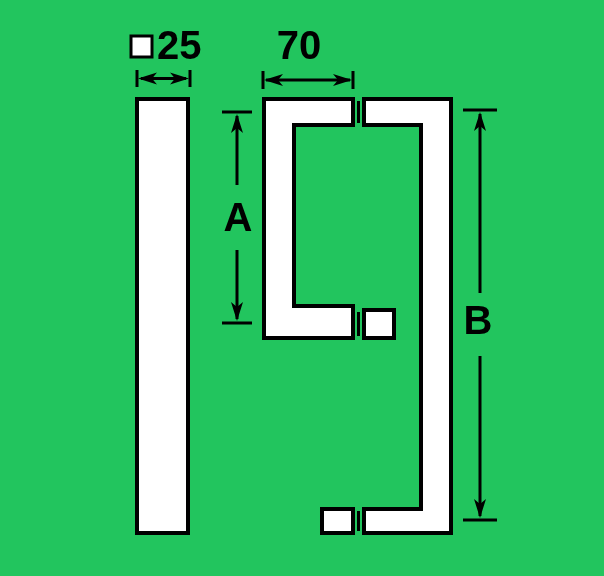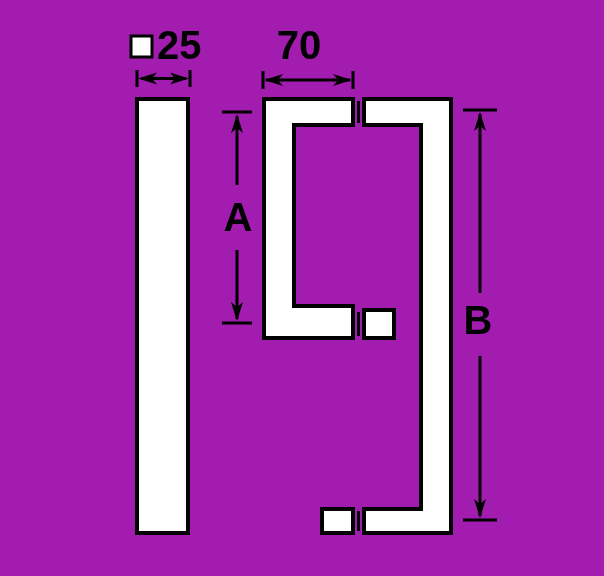--- a/index.html
+++ b/index.html
@@ -4,21 +4,21 @@
 <style>
   html, body {
     margin: 0;
     padding: 0;
     background: #ffffff;
   }
   .stage {
     position: relative;
     width: 604px;
     height: 576px;
-    background: #a21caf;
+    background: #22c55e;
     overflow: hidden;
   }
   svg { display: block; }
   .outline {
     fill: #ffffff;
     stroke: #000000;
     stroke-width: 4;
     stroke-linejoin: miter;
   }
   .sym-square {

